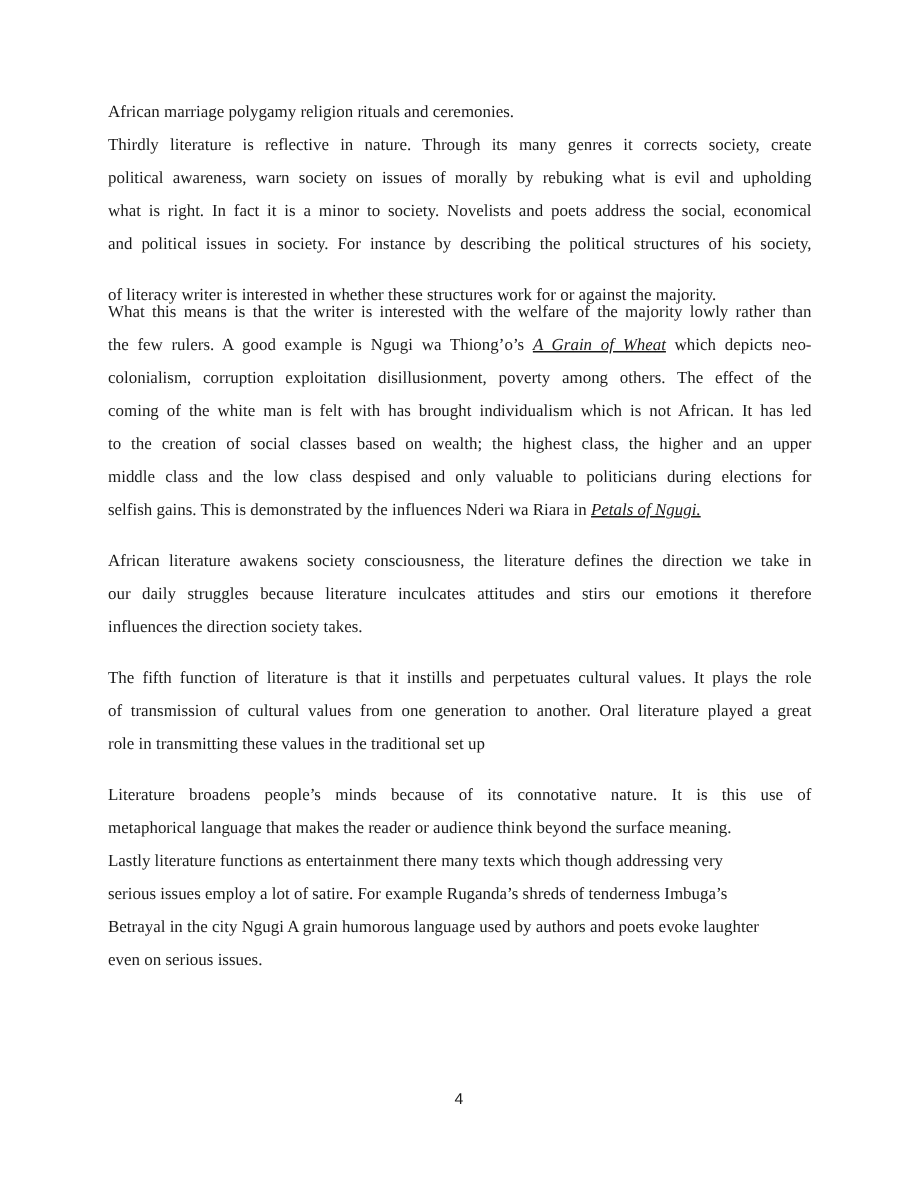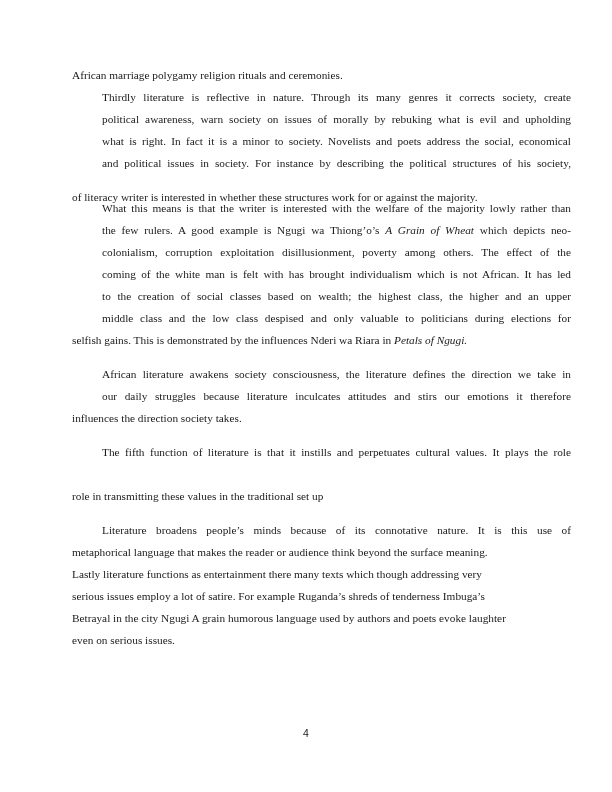--- a/index.html
+++ b/index.html
@@ -26,26 +26,25 @@
       position: absolute;
       left: 72px;
       width: 469px;
       font-size: 11.3px;
       line-height: 14px;
       white-space: nowrap;
     }
     .just {
       text-align: justify;
       text-align-last: justify;
-      margin-left: 30px;
     }
     .left {
       text-align: left;
     }
-    .line i { font-style: italic; }
+    .line i { font-style: italic; text-decoration: underline; }
     .page-number {
       position: absolute;
       top: 727px;
       left: 0;
       width: 612px;
       text-align: center;
       font-family: "Liberation Sans", sans-serif;
       font-size: 10.5px;
       color: #1a1a1a;
     }
@@ -69,20 +68,21 @@
   <div class="line just" style="top:267px">coming of the white man is felt with has brought individualism which is not African. It has led</div>
   <div class="line just" style="top:289px">to the creation of social classes based on wealth; the highest class, the higher and an upper</div>
   <div class="line just" style="top:311px">middle class and the low class despised and only valuable to politicians during elections for</div>
   <div class="line left" style="top:333px"><span>selfish gains. This is demonstrated by the influences Nderi wa Riara in </span><i>Petals of Ngugi.</i><span></span></div>
 
   <div class="line just" style="top:367px">African literature awakens society consciousness, the literature defines the direction we take in</div>
   <div class="line just" style="top:389px">our daily struggles because literature inculcates attitudes and stirs our emotions it therefore</div>
   <div class="line left" style="top:411px">influences the direction society takes.</div>
 
   <div class="line just" style="top:445px">The fifth function of literature is that it instills and perpetuates cultural values. It plays the role</div>
+  <div class="line just" style="top:467px">of transmission of cultural values from one generation to another. Oral literature played a great</div>
   <div class="line left" style="top:489px">role in transmitting these values in the traditional set up</div>
 
   <div class="line just" style="top:523px">Literature broadens people’s minds because of its connotative nature. It is this use of</div>
   <div class="line left" style="top:545px">metaphorical language that makes the reader or audience think beyond the surface meaning.</div>
   <div class="line left" style="top:567px">Lastly literature functions as entertainment there many texts which though addressing very</div>
   <div class="line left" style="top:589px">serious issues employ a lot of satire. For example Ruganda’s shreds of tenderness Imbuga’s</div>
   <div class="line left" style="top:611px">Betrayal in the city Ngugi A grain humorous language used by authors and poets evoke laughter</div>
   <div class="line left" style="top:633px">even on serious issues.</div>
 
 

